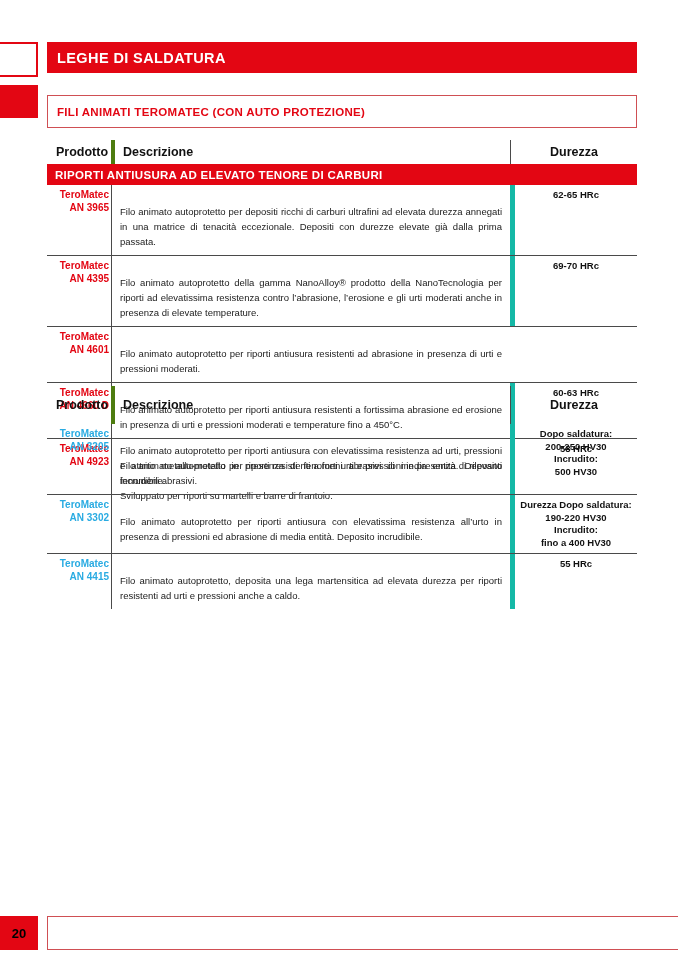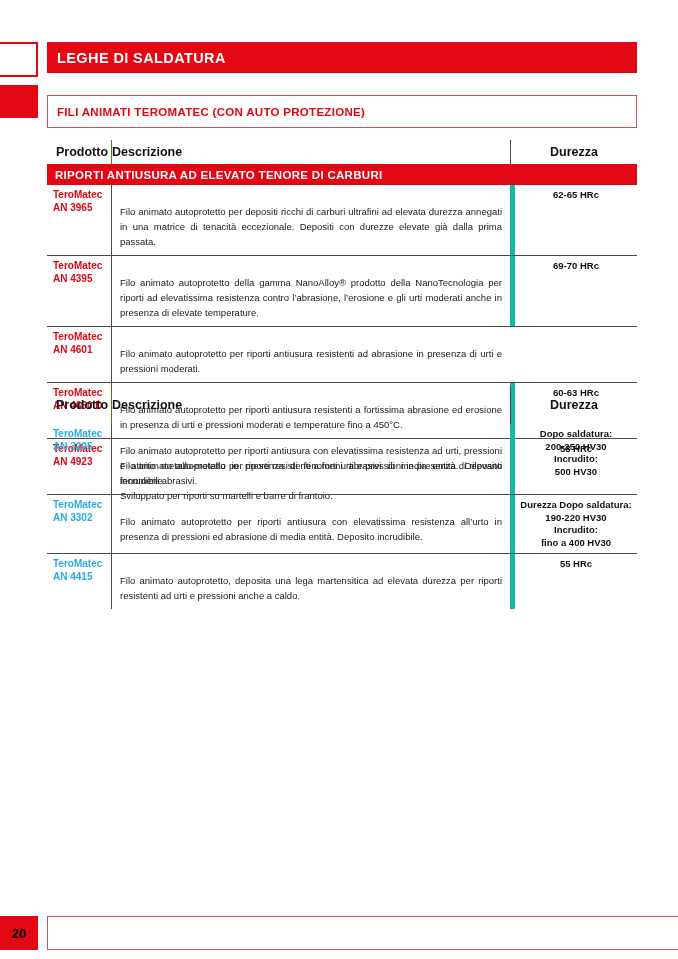--- a/index.html
+++ b/index.html
@@ -28,35 +28,35 @@
 
   
   .tbl { position:absolute; left:47px; width:590px; }
   .tbl1 { top:140px; }
   .tbl2 { top:386px; }
   .thead { display:flex; }
   .tbl1 .thead { height:24px; }
   .tbl2 .thead { height:38px; }
   .th { display:flex; align-items:center; font-weight:bold; font-size:12.5px; color:#111; }
   .th-prod { width:64px; padding-left:9px; }
-  .th-desc { width:399px; border-left:1px solid #4d7c0f; }
+  .th-desc { width:399px; border-left:4px solid #4d7c0f; padding-left:8px; }
   .th-hard { width:127px; border-left:1px solid #4a4a4a; justify-content:center; }
 
   .band {
     display:flex; align-items:center; color:#fff; font-weight:bold;
     font-size:11.5px; letter-spacing:.3px; padding-left:8px;
   }
   .band-red  { background:#e30613; height:21px; }
   .band-blue { background:#29abe2; height:20px; }
 
   .row { display:flex; }
   .row + .row { border-top:1px solid #4a4a4a; }
   .c-prod {
     width:64px; padding:3px 2px 4px 6px; font-weight:bold;
-    font-size:10px; line-height:13px;
+    font-size:10px; line-height:13px;text-align:right;
   }
   .tbl1 .c-prod { color:#e30613; }
   .tbl2 .c-prod { color:#29abe2; }
   .c-prod span { display:block; }
   .c-desc {
     width:399px; border-left:1px solid #4a4a4a; padding:19px 8px 6px 8px;
     font-size:9.5px; line-height:15px; text-align:justify; color:#1a1a1a;
     white-space:pre-line;
   }
   .c-hard {

